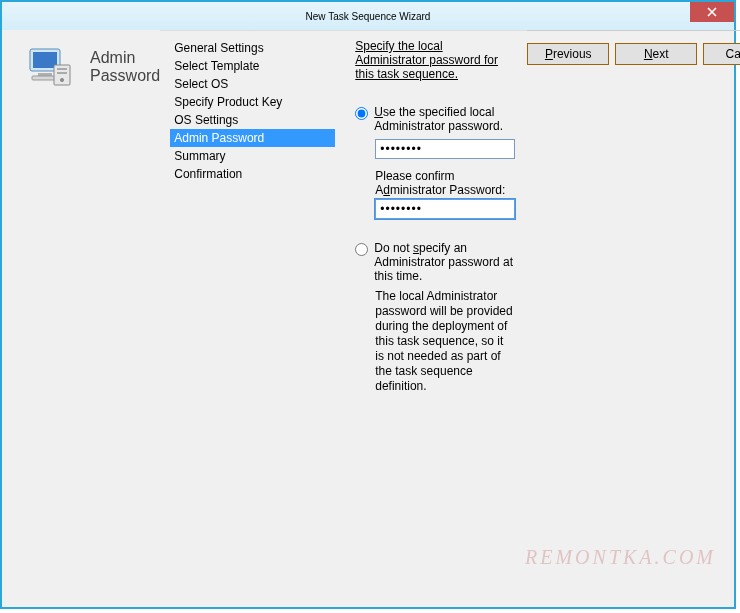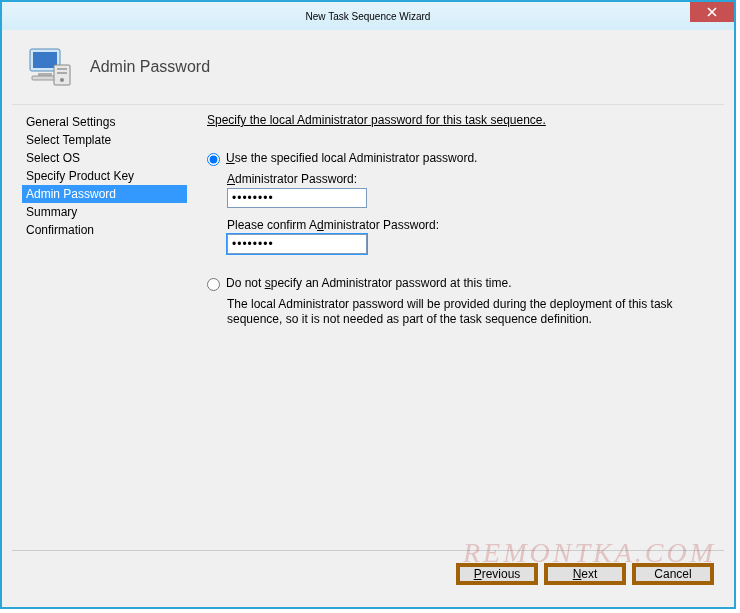--- a/index.html
+++ b/index.html
@@ -1,42 +1,42 @@
 <!DOCTYPE html>
 <html><head>
 <meta charset="utf-8">
 <style>
   html,body{margin:0;padding:0;font-family:"Segoe UI",Tahoma,sans-serif;font-size:12px;color:#000;}
   .window{width:736px;height:609px;border:2px solid #2aa6d8;background:#f0f0f0;position:relative;box-sizing:border-box;}
   .titlebar{height:28px;background:linear-gradient(#e6f4fb,#d4eefa);display:flex;align-items:center;justify-content:center;position:relative;}
   .titlebar .title{font-size:10px;color:#000;}
   .close-btn{position:absolute;right:0;top:0;width:44px;height:20px;background:#c75050;color:#fff;display:flex;align-items:center;justify-content:center;cursor:pointer;font-family:Arial;}
   .close-btn svg{width:10px;height:10px;}
-  .body{padding:0 10px 10px 10px;height:calc(100% - 28px);box-sizing:border-box;display:flex;flex-direction:column;}
+  .body{padding:0 10px 10px 10px;height:calc(100% - 28px);box-sizing:border-box;display:flex;flex-direction:row;}
   .header-area{height:74px;display:flex;align-items:center;padding-left:12px;}
   .icon-box{width:48px;height:48px;margin-right:18px;display:flex;align-items:center;justify-content:center;}
   .page-heading{font-size:16px;color:#444;}
   .main{flex:1;display:flex;border-top:1px solid #ddd;}
   .sidebar{width:175px;padding:8px 0 0 10px;box-sizing:border-box;}
   .sidebar-item{padding:1px 4px;font-size:12px;cursor:pointer;line-height:16px;}
   .sidebar-item.selected{background:#3399ff;color:#fff;}
   .content{flex:1;padding:8px 12px 0 20px;position:relative;}
   .instruction{margin-bottom:24px;text-decoration:underline;}
   .radio-row{display:flex;align-items:flex-start;margin-bottom:6px;}
   .radio-row input[type=radio]{margin:2px 6px 0 0;}
   .field-group{margin-left:20px;margin-bottom:10px;}
   .field-label{margin-bottom:2px;}
   .pwd-input{width:140px;height:20px;border:1px solid #7a9ac0;padding:0 4px;font-family:Arial;font-size:12px;letter-spacing:1px;box-sizing:border-box;}
   .pwd-input.focused{outline:1px solid #3399ff;}
   .option2{margin-top:22px;}
   .note{margin-left:20px;margin-top:4px;line-height:15px;max-width:490px;}
   .footer{height:46px;border-top:1px solid #ccc;display:flex;justify-content:flex-end;align-items:center;padding-right:10px;gap:6px;}
-  .btn{width:82px;height:22px;border:4px solid #a16207;background:#e1e1e1;font-size:12px;cursor:pointer;padding:0;}
+  .btn{width:82px;height:22px;border:1px solid #a16207;background:#e1e1e1;font-size:12px;cursor:pointer;padding:0;}
   .btn .u{text-decoration:underline;}
-  .watermark{position:absolute;bottom:38px;right:18px;font-family:Georgia,serif;font-size:28px;font-style:italic;color:rgba(180,60,60,0.25);letter-spacing:3px;pointer-events:none;}
+  .watermark{position:absolute;bottom:38px;right:18px;font-family:Georgia,serif;font-size:20px;font-style:italic;color:rgba(180,60,60,0.25);letter-spacing:3px;pointer-events:none;}
   .underline-char{text-decoration:underline;}
 </style>
 </head>
 <body>
 
 <div class="window">
   <div class="titlebar">
     <span class="title">New Task Sequence Wizard</span>
     <div class="close-btn">
       <svg viewBox="0 0 10 10">
@@ -59,33 +59,33 @@
         </svg>
       </div>
       <div class="page-heading">Admin Password</div>
     </div>
     <div class="main">
       <div class="sidebar">
           <div class="sidebar-item">General Settings</div>
           <div class="sidebar-item">Select Template</div>
           <div class="sidebar-item">Select OS</div>
           <div class="sidebar-item">Specify Product Key</div>
+          <div class="sidebar-item">OS Settings</div>
           <div class="sidebar-item selected">Admin Password</div>
           <div class="sidebar-item">Summary</div>
           <div class="sidebar-item">Confirmation</div>
         </div>
       <div class="content">
         <div class="instruction">Specify the local Administrator password for this task sequence.</div>
 
         <div class="radio-row">
           <input type="radio" name="pwdopt" checked="" style="">
           <label><span></span><span class="underline-char">U</span><span>se the specified local Administrator password.</span></label>
         </div>
         <div class="field-group">
-          <div class="field-label"><span></span><span class="underline-char">A</span><span>dministrator Password:</span></div>
           <input type="text" readonly="" class="pwd-input" value="••••••••" style="">
         </div>
         <div class="field-group">
           <div class="field-label"><span>Please confirm A</span><span class="underline-char">d</span><span>ministrator Password:</span></div>
           <input type="text" readonly="" class="pwd-input focused" value="••••••••" style="">
         </div>
 
         <div class="radio-row option2">
           <input type="radio" name="pwdopt" style="">
           <label><span>Do not </span><span class="underline-char">s</span><span>pecify an Administrator password at this time.</span></label>

